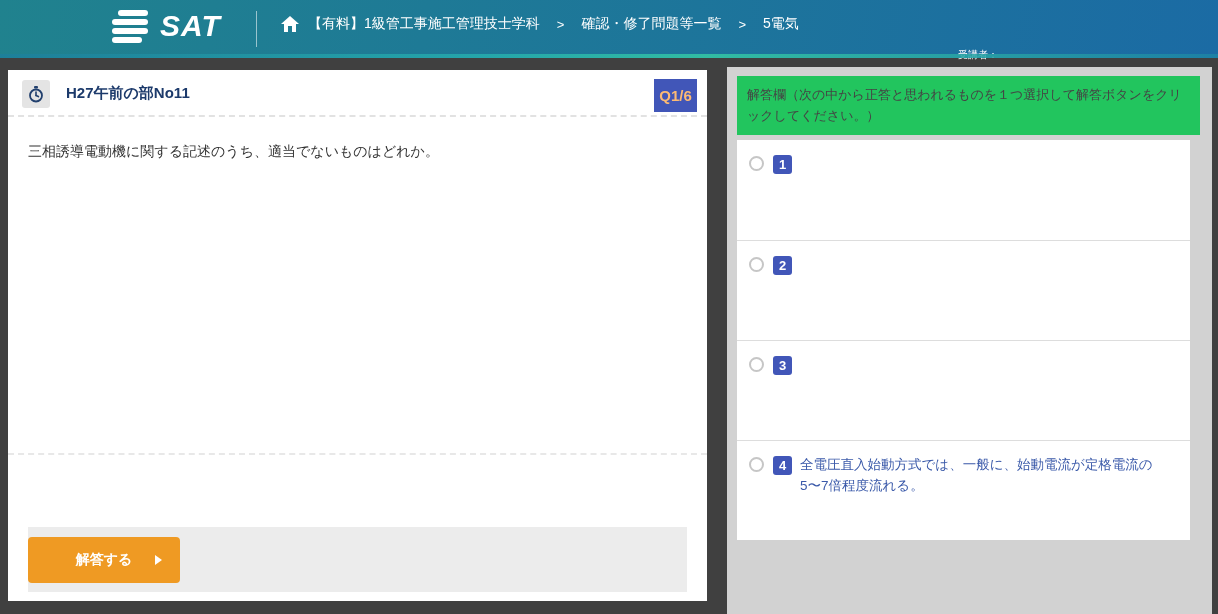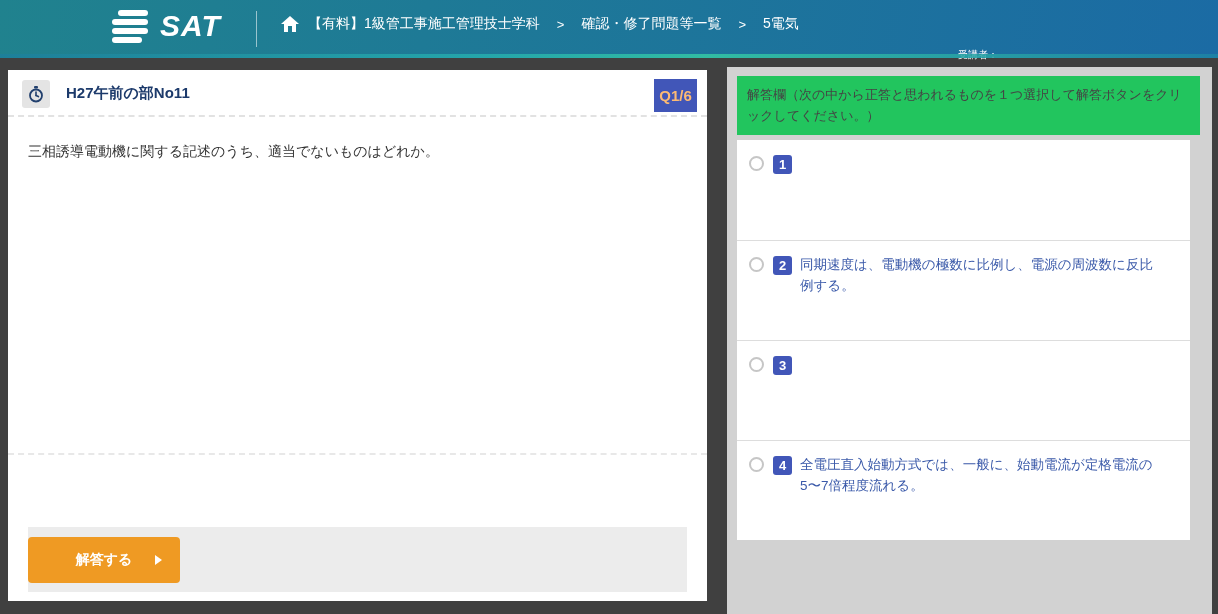--- a/index.html
+++ b/index.html
@@ -153,21 +153,20 @@
     <div class="ap-options">
 
       <div class="option-row">
         <span class="radio"></span>
         <span class="num-badge">1</span>
       </div>
 
       <div class="option-row">
         <span class="radio"></span>
         <span class="num-badge">2</span>
-        <span class="opt-text">同期速度は、電動機の極数に比例し、電源の周波数に反比例する。</span>
       </div>
 
       <div class="option-row">
         <span class="radio"></span>
         <span class="num-badge">3</span>
       </div>
 
       <div class="option-row">
         <span class="radio"></span>
         <span class="num-badge">4</span>

